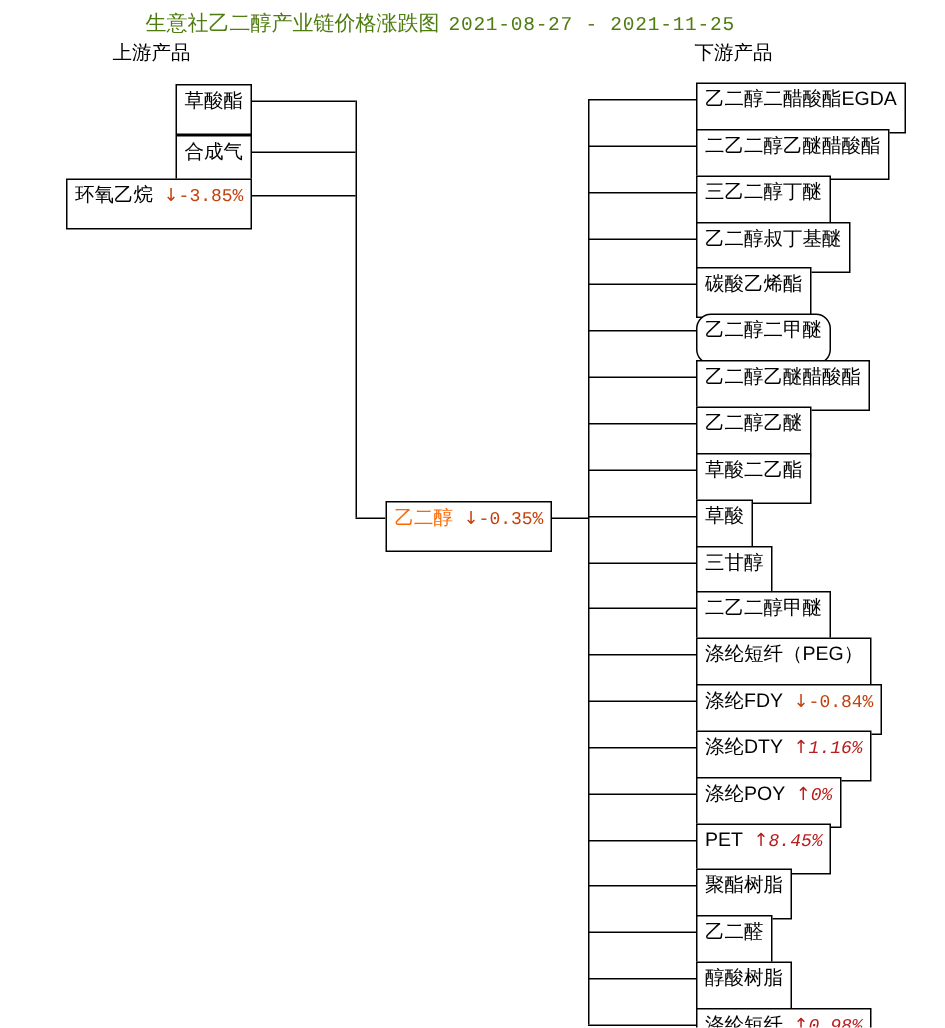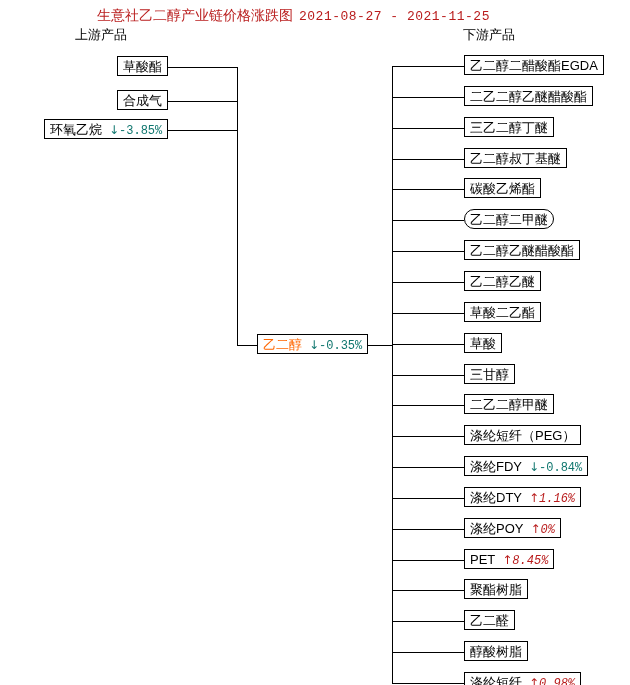--- a/index.html
+++ b/index.html
@@ -10,21 +10,21 @@
     -webkit-font-smoothing:none;
     overflow:hidden;
   }
   .canvas{position:absolute;left:0;top:0;width:630px;height:685px;}
 
   
   .title{
     position:absolute;left:97px;top:7px;
     white-space:nowrap;
     font-size:14px;
-    color:#b91c1c;
+    color:#4d7c0f;
     letter-spacing:0px;
   }
   .title .t-name{font-family:"Liberation Sans","DejaVu Sans",sans-serif;}
   .title .t-date{font-family:"Liberation Mono","DejaVu Sans Mono",monospace;font-size:13px;letter-spacing:0.5px;margin-left:6px;}
 
   
   .col-head{
     position:absolute;
     font-size:13px;
     color:#000000;
@@ -32,35 +32,35 @@
   }
   .col-head.up{left:75px;top:26px;}
   .col-head.down{left:463px;top:26px;}
 
   
   .node{
     position:absolute;
     box-sizing:border-box;
     border:1px solid #000000;
     background:#ffffff;
-    height:20px;
+    height:34px;
     line-height:20px;
     font-size:13px;
     color:#000000;
     white-space:nowrap;
     padding:0 5px;
     z-index:3;
   }
   .node .pct{
     font-family:"Liberation Mono","DejaVu Sans Mono",monospace;
     font-size:12px;
     margin-left:7px;
   }
   .node .arrow{font-family:"DejaVu Sans",sans-serif;font-size:12px;}
-  .pct.down-col{color:#0f766e;}
+  .pct.down-col{color:#c2410c;}
   .pct.up-col{color:#b91c1c;font-style:italic;}
 
   
   .node.center{
     color:#ff6600;
     z-index:4;
   }
 
   
   .ln{position:absolute;background:#000000;z-index:1;}

